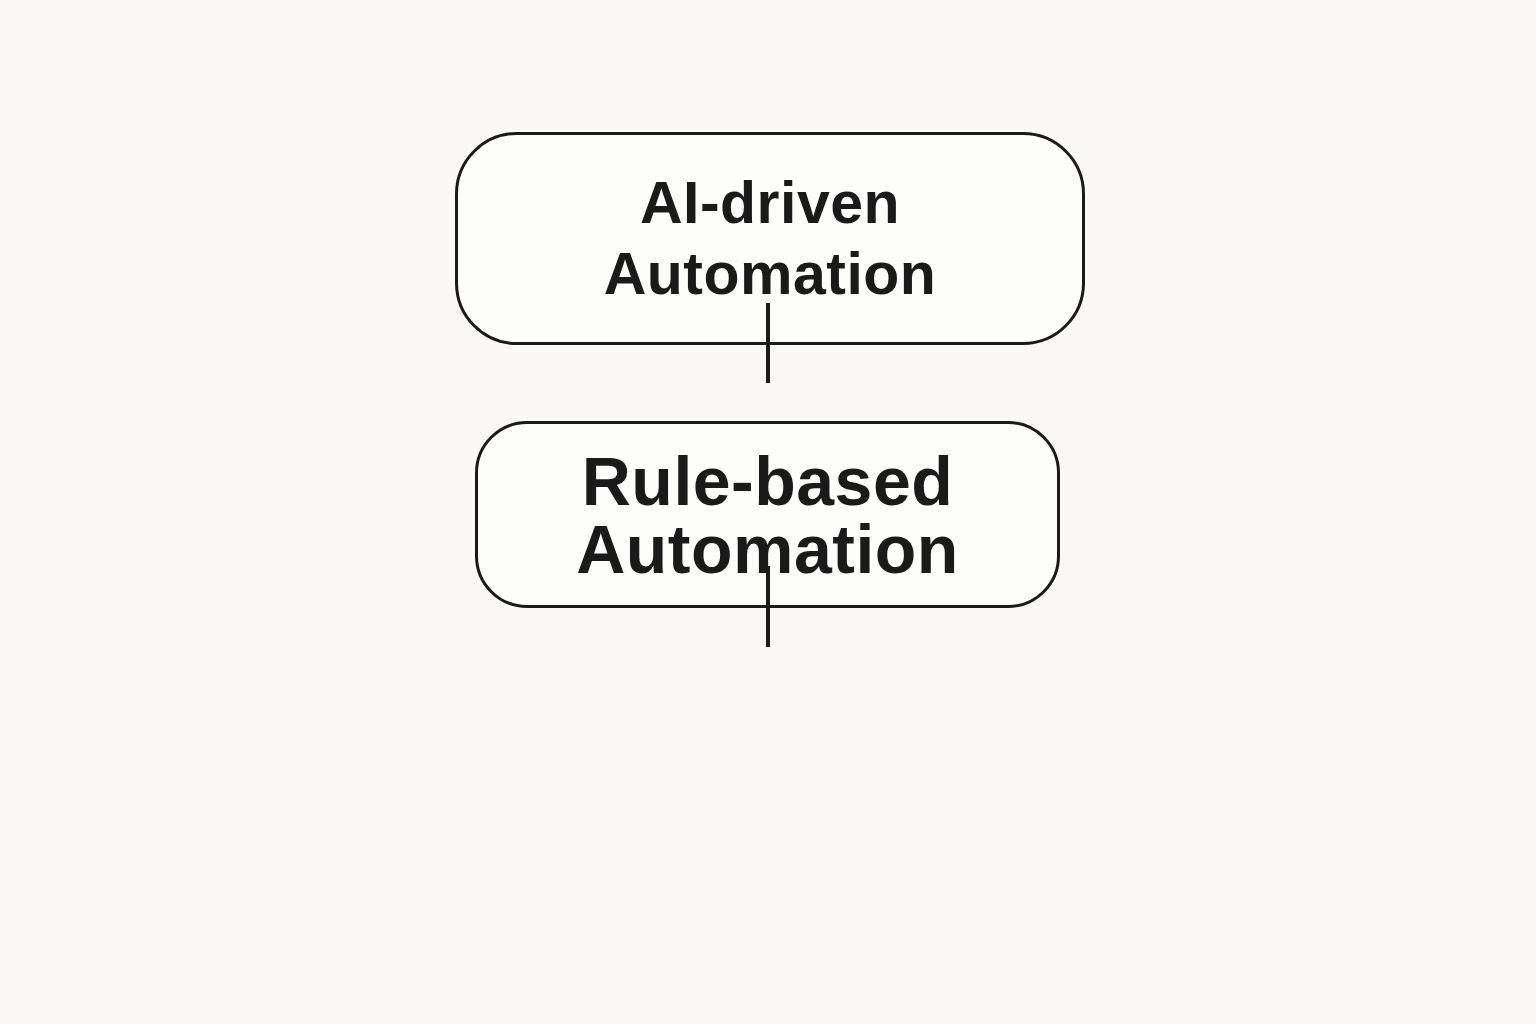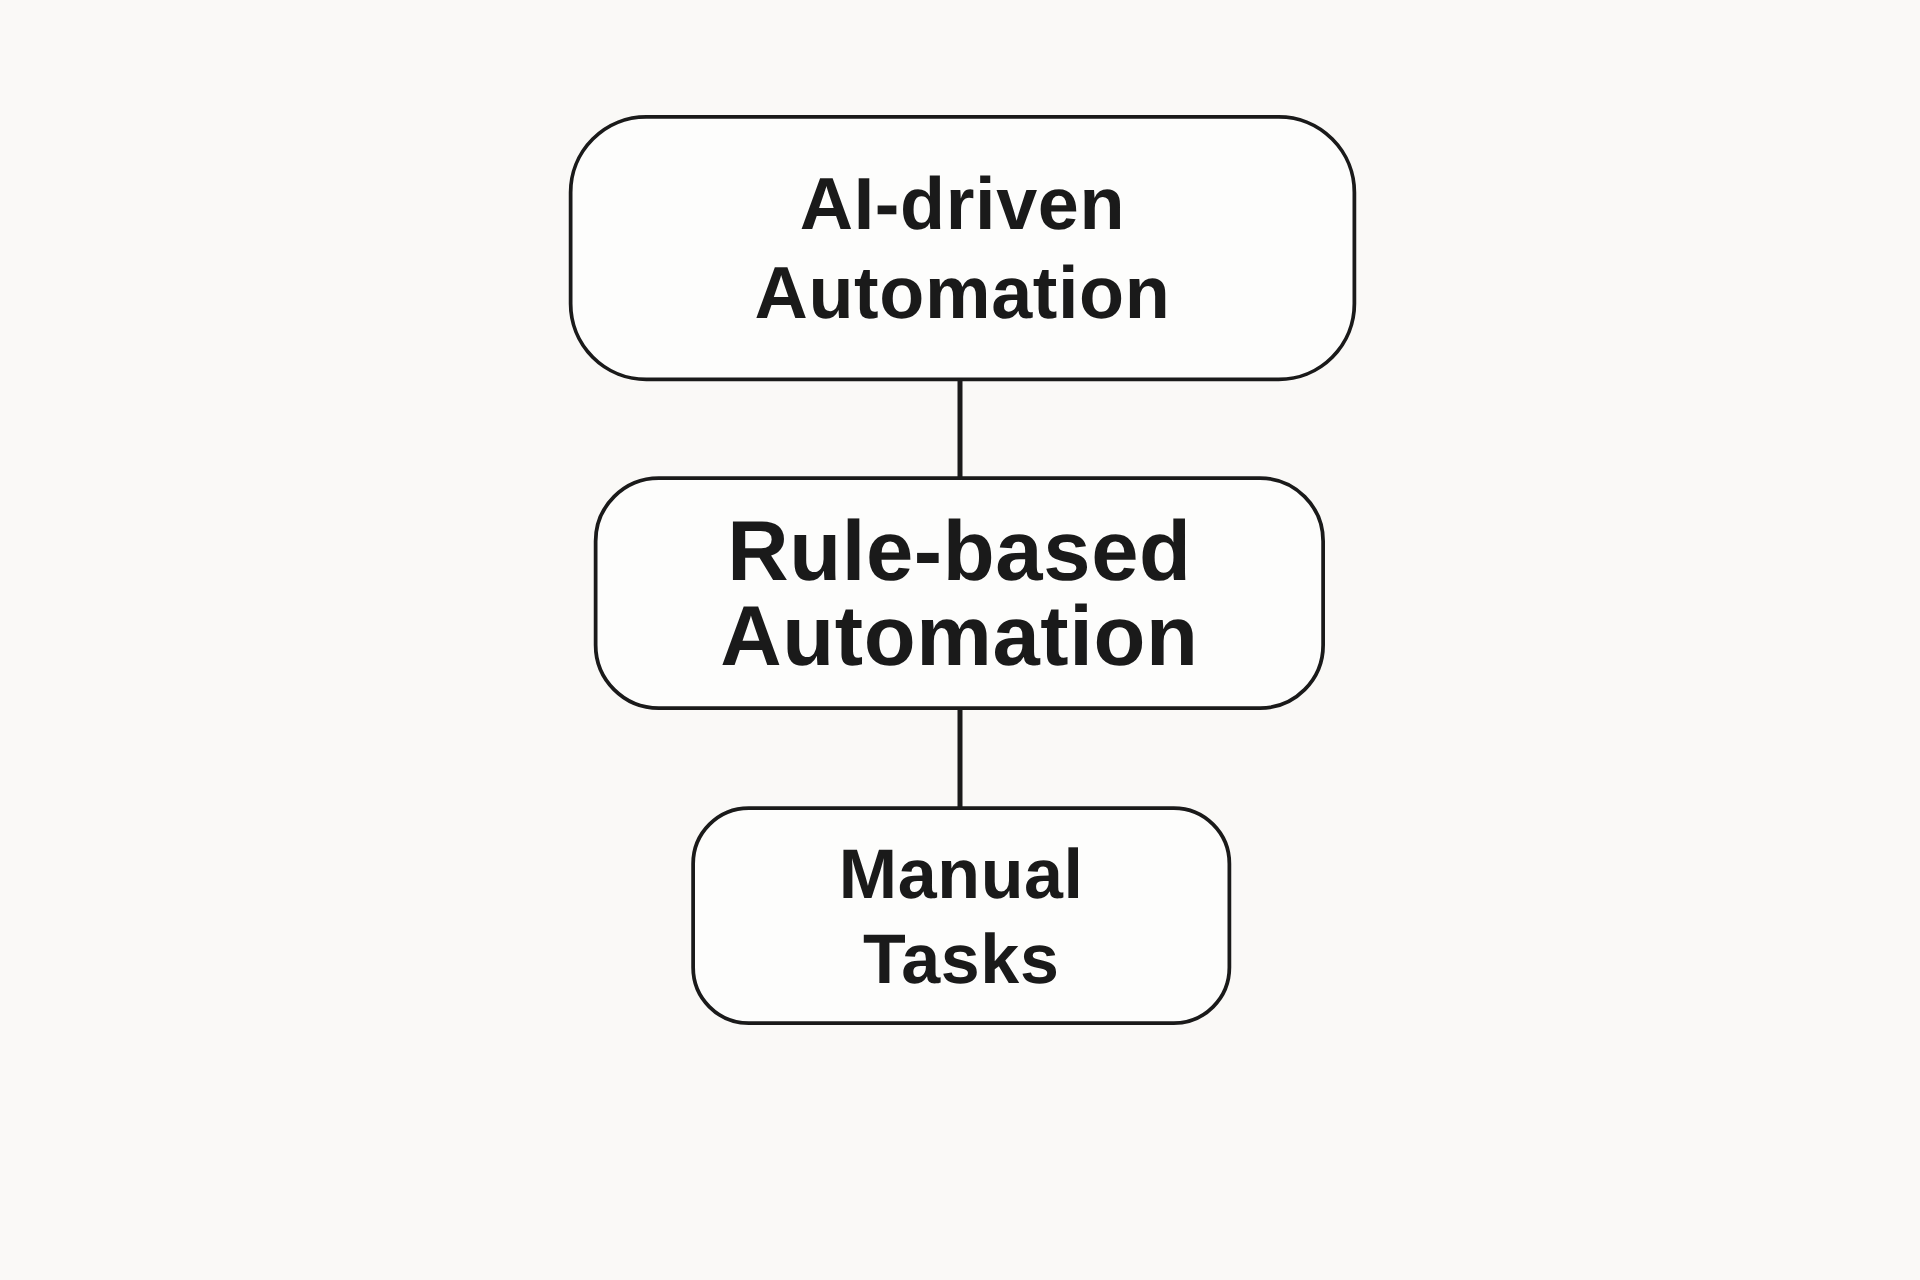--- a/index.html
+++ b/index.html
@@ -23,20 +23,21 @@
     background: var(--canvas-bg);
   }
   .node {
     position: absolute;
     background: var(--node-fill);
     border: 3.5px solid var(--stroke);
     display: flex;
     align-items: center;
     justify-content: center;
     text-align: center;
+    margin-top: 40px;
   }
   .node .label {
     font-weight: 700;
     color: var(--text);
     white-space: pre-line;
     letter-spacing: 0.5px;
   }
   .node-top {
     left: 455px; top: 92px;
     width: 630px; height: 213px;
@@ -75,18 +76,14 @@
 
   <div class="edge edge-1"></div>
 
   <div class="node node-mid">
     <span class="label">Rule-based
 Automation</span>
   </div>
 
   <div class="edge edge-2"></div>
 
-  <div class="node node-bottom">
-    <span class="label">Manual
-Tasks</span>
-  </div>
 
 </div>
 
 </body></html>

